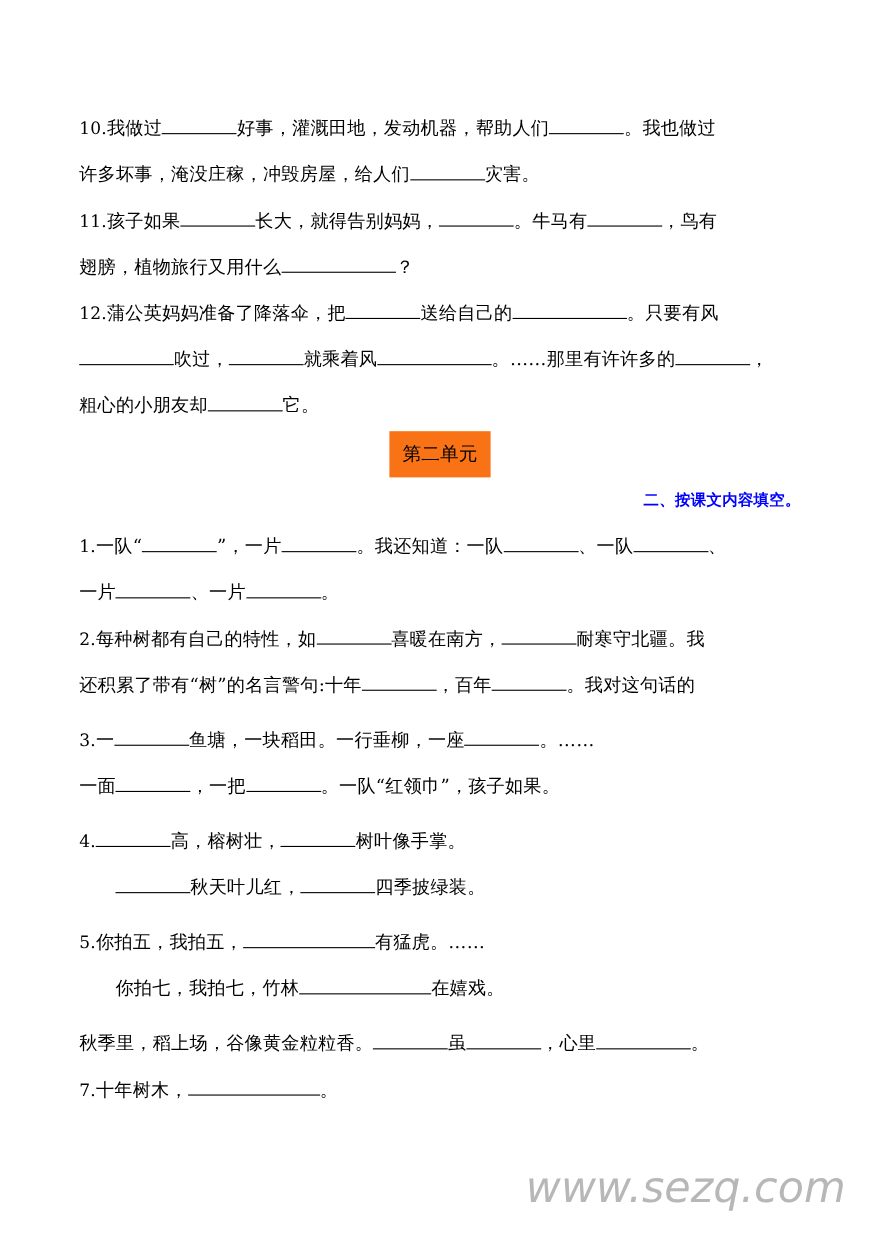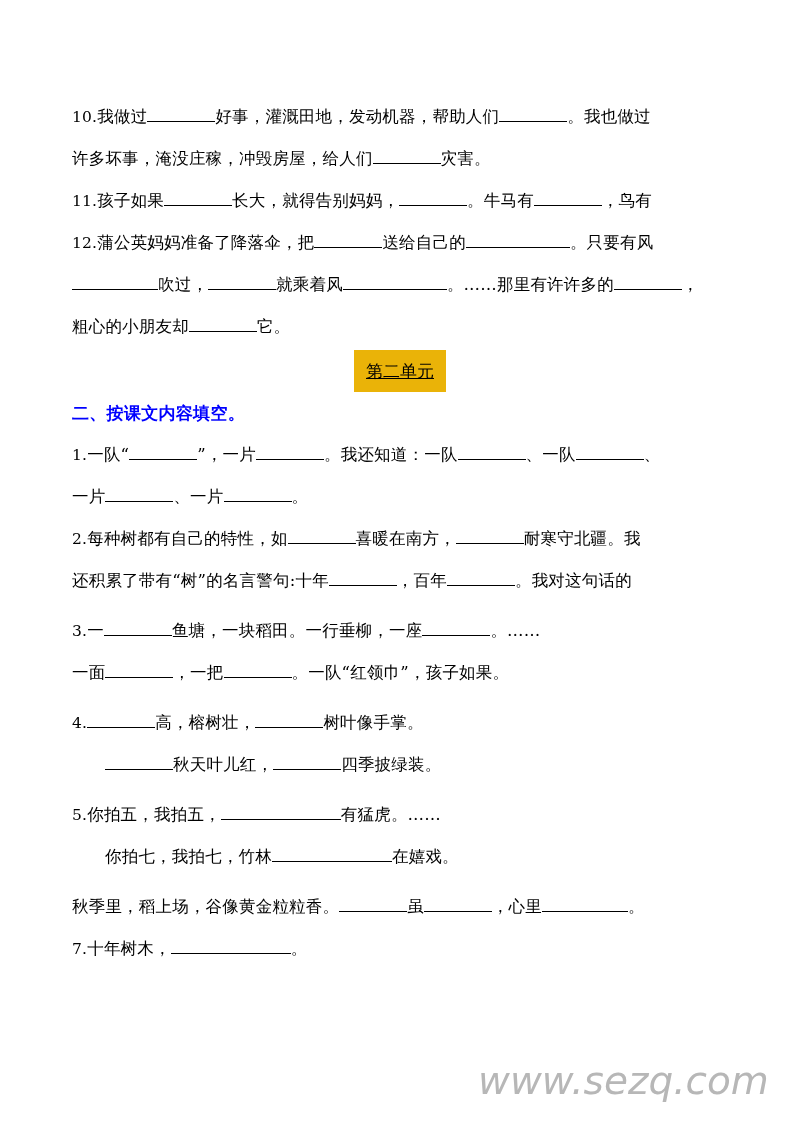--- a/index.html
+++ b/index.html
@@ -57,35 +57,35 @@
   .b-xxl { width: 120px; }
   .b-huge{ width: 286px; }
 
   .unit-heading-row {
     text-align: center;
     line-height: 40px;
     margin-top: 2px;
   }
   .unit-heading {
     display: inline-block;
-    background: #eab308;
+    background: #f97316;
     color: #000000;
     font-size: 17px;
     font-weight: 400;
     padding: 1px 12px;
     font-family: "DejaVu Serif", "Liberation Serif", serif;
-    text-decoration: underline;
   }
   .section-heading {
     color: #0000ff;
     font-weight: bold;
-    font-size: 17px;
+    font-size: 14px;
     line-height: 42px;
     font-family: "DejaVu Sans", "Liberation Sans", sans-serif;
     letter-spacing: 0.3px;
+    text-align: right;
   }
   .gap-sm { height: 8px; }
   .watermark {
     position: absolute;
     left: 478px;
     top: 1058px;
     font-family: "DejaVu Sans", "Liberation Sans", sans-serif;
     font-size: 39px;
     color: #b7b7b7;
     letter-spacing: 0px;
@@ -100,20 +100,21 @@
 <div class="page">
   <div class="body-area">
 
     <div class="q">
       <div class="line"><span class="num">10.</span><span>我做过</span><span class="blank b-m"></span><span>好事，灌溉田地，发动机器，帮助人们</span><span class="blank b-m"></span><span>。我也做过</span></div>
       <div class="line"><span>许多坏事，淹没庄稼，冲毁房屋，给人们</span><span class="blank b-m"></span><span>灾害。</span></div>
     </div>
 
     <div class="q">
       <div class="line"><span class="num">11.</span><span>孩子如果</span><span class="blank b-m"></span><span>长大，就得告别妈妈，</span><span class="blank b-m"></span><span>。牛马有</span><span class="blank b-m"></span><span>，鸟有</span></div>
+      <div class="line"><span>翅膀，植物旅行又用什么</span><span class="blank b-xl"></span><span>？</span></div>
     </div>
 
     <div class="q">
       <div class="line"><span class="num">12.</span><span>蒲公英妈妈准备了降落伞，把</span><span class="blank b-m"></span><span>送给自己的</span><span class="blank b-xl"></span><span>。只要有风</span></div>
       <div class="line"><span class="blank b-l"></span><span>吹过，</span><span class="blank b-m"></span><span>就乘着风</span><span class="blank b-xl"></span><span>。……那里有许许多的</span><span class="blank b-m"></span><span>，</span></div>
       <div class="line"><span>粗心的小朋友却</span><span class="blank b-m"></span><span>它。</span></div>
     </div>
 
     <div class="unit-heading-row">
       <span class="unit-heading">第二单元</span>

